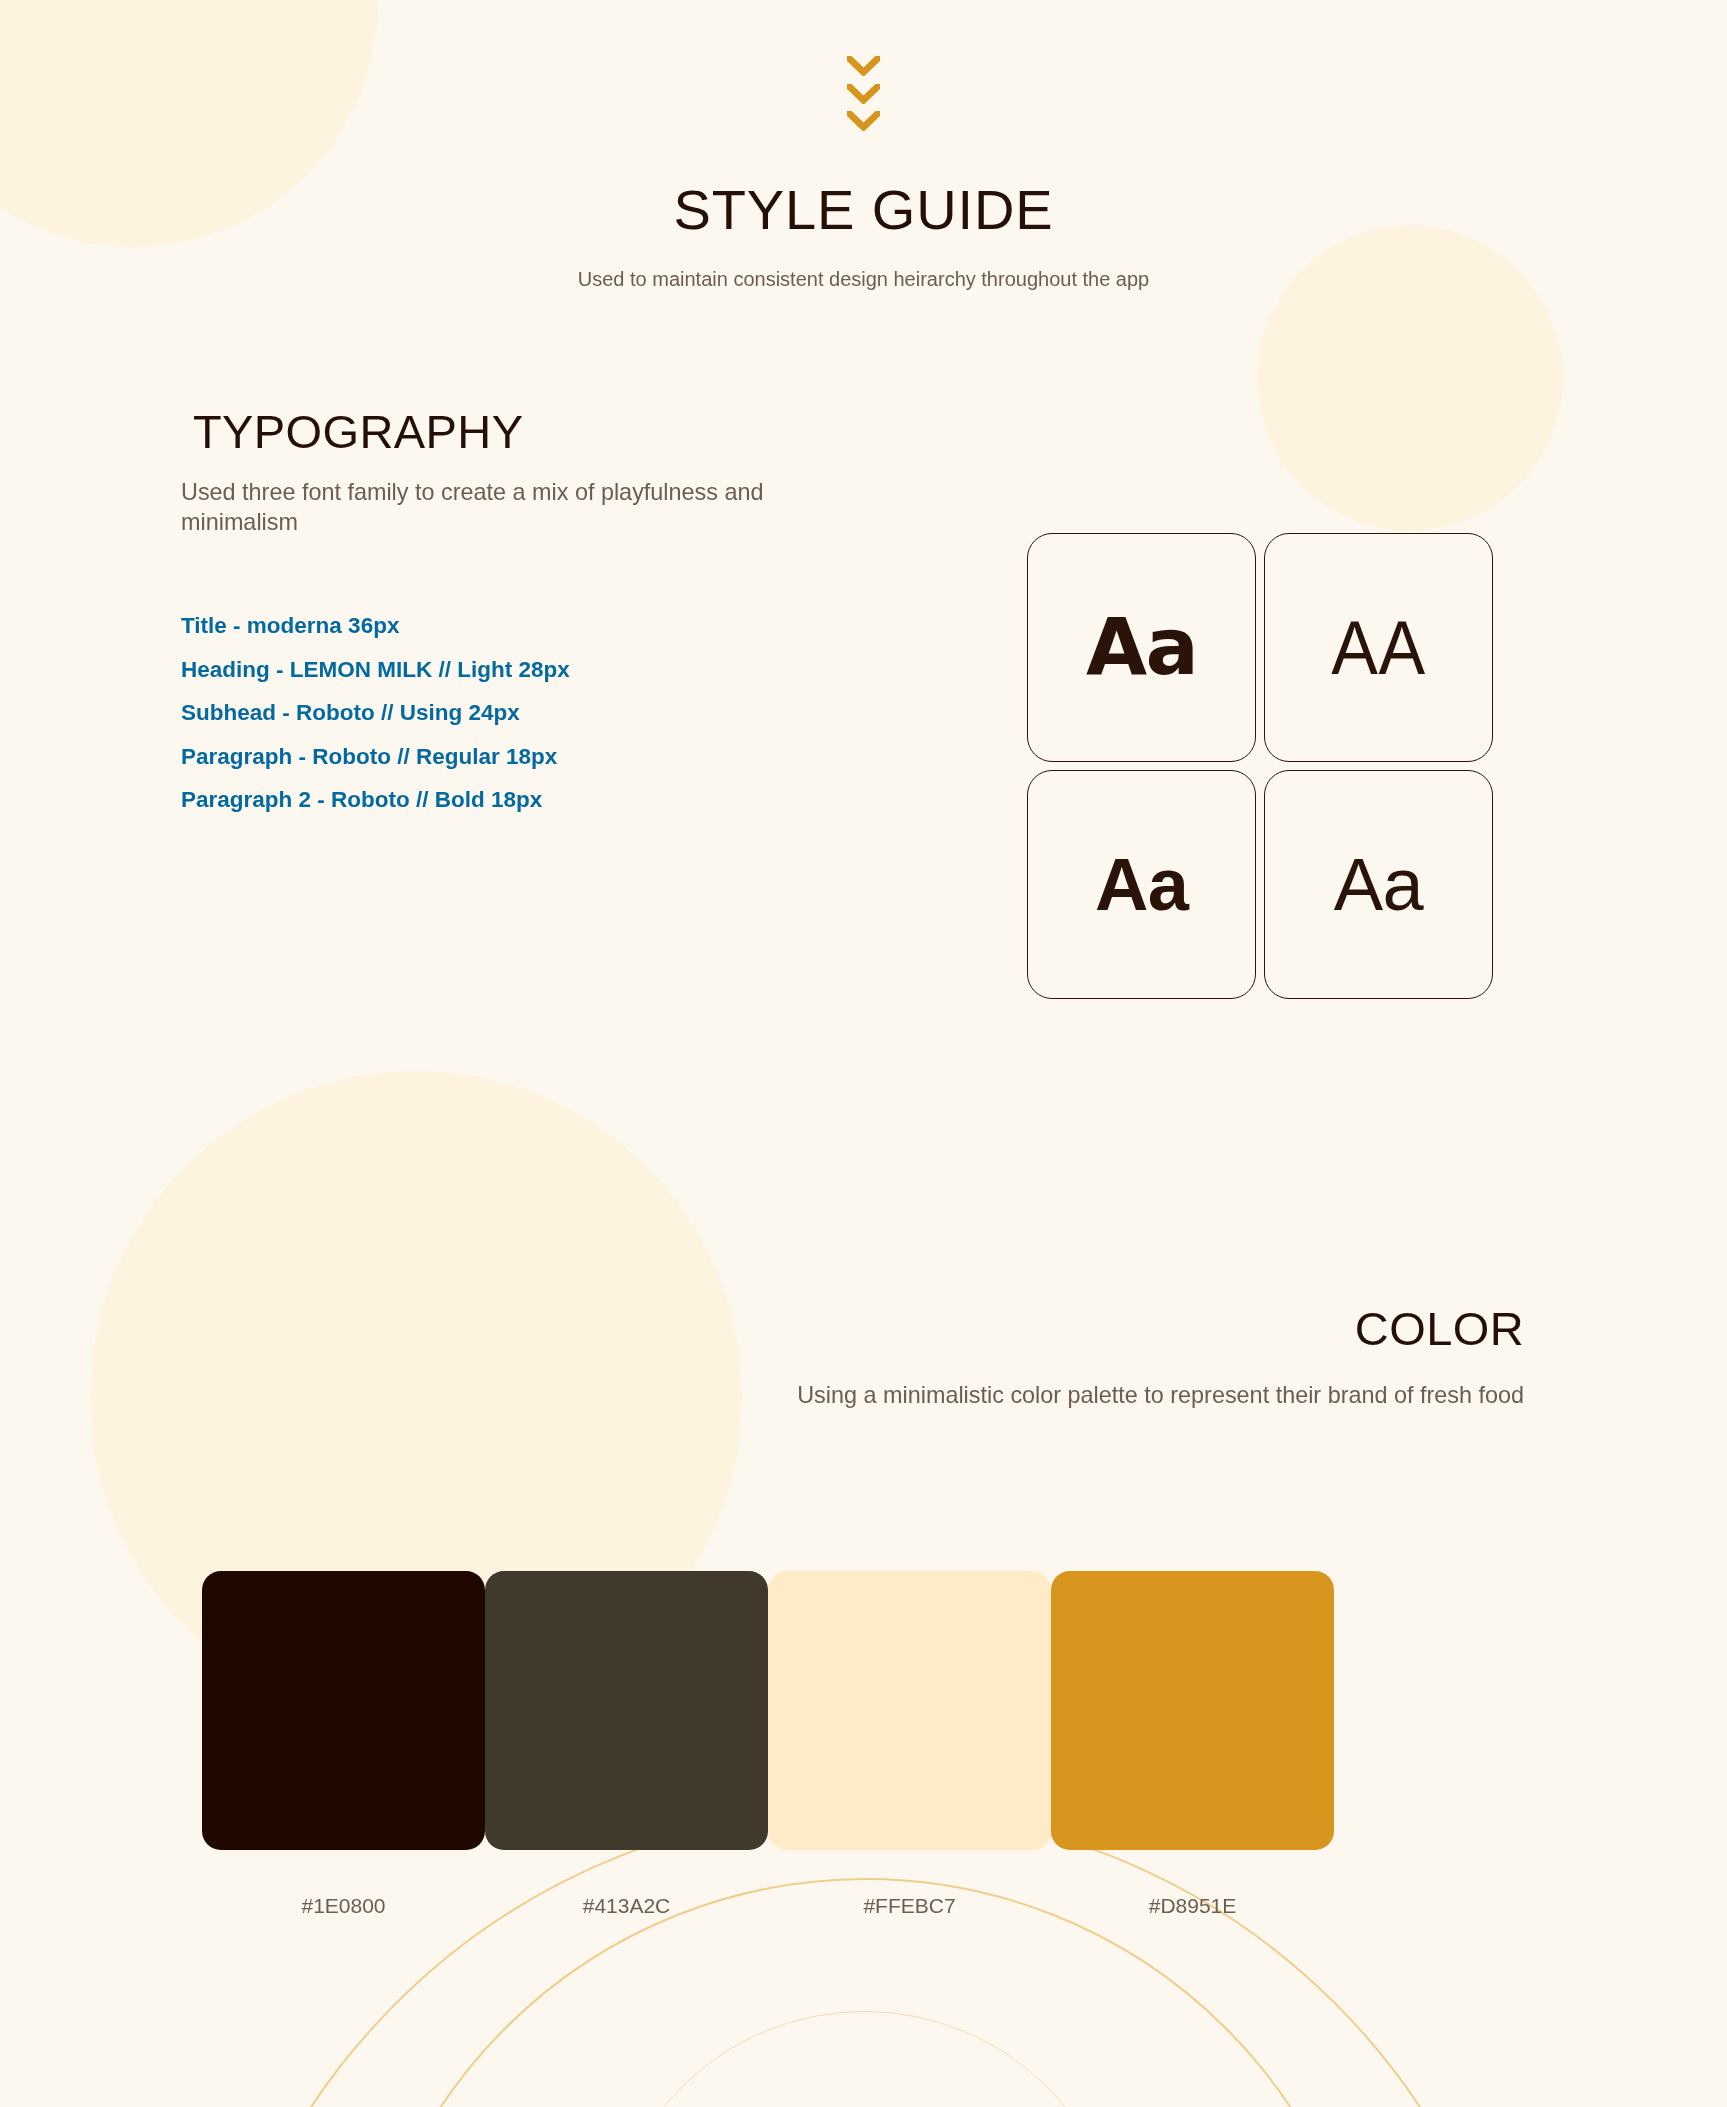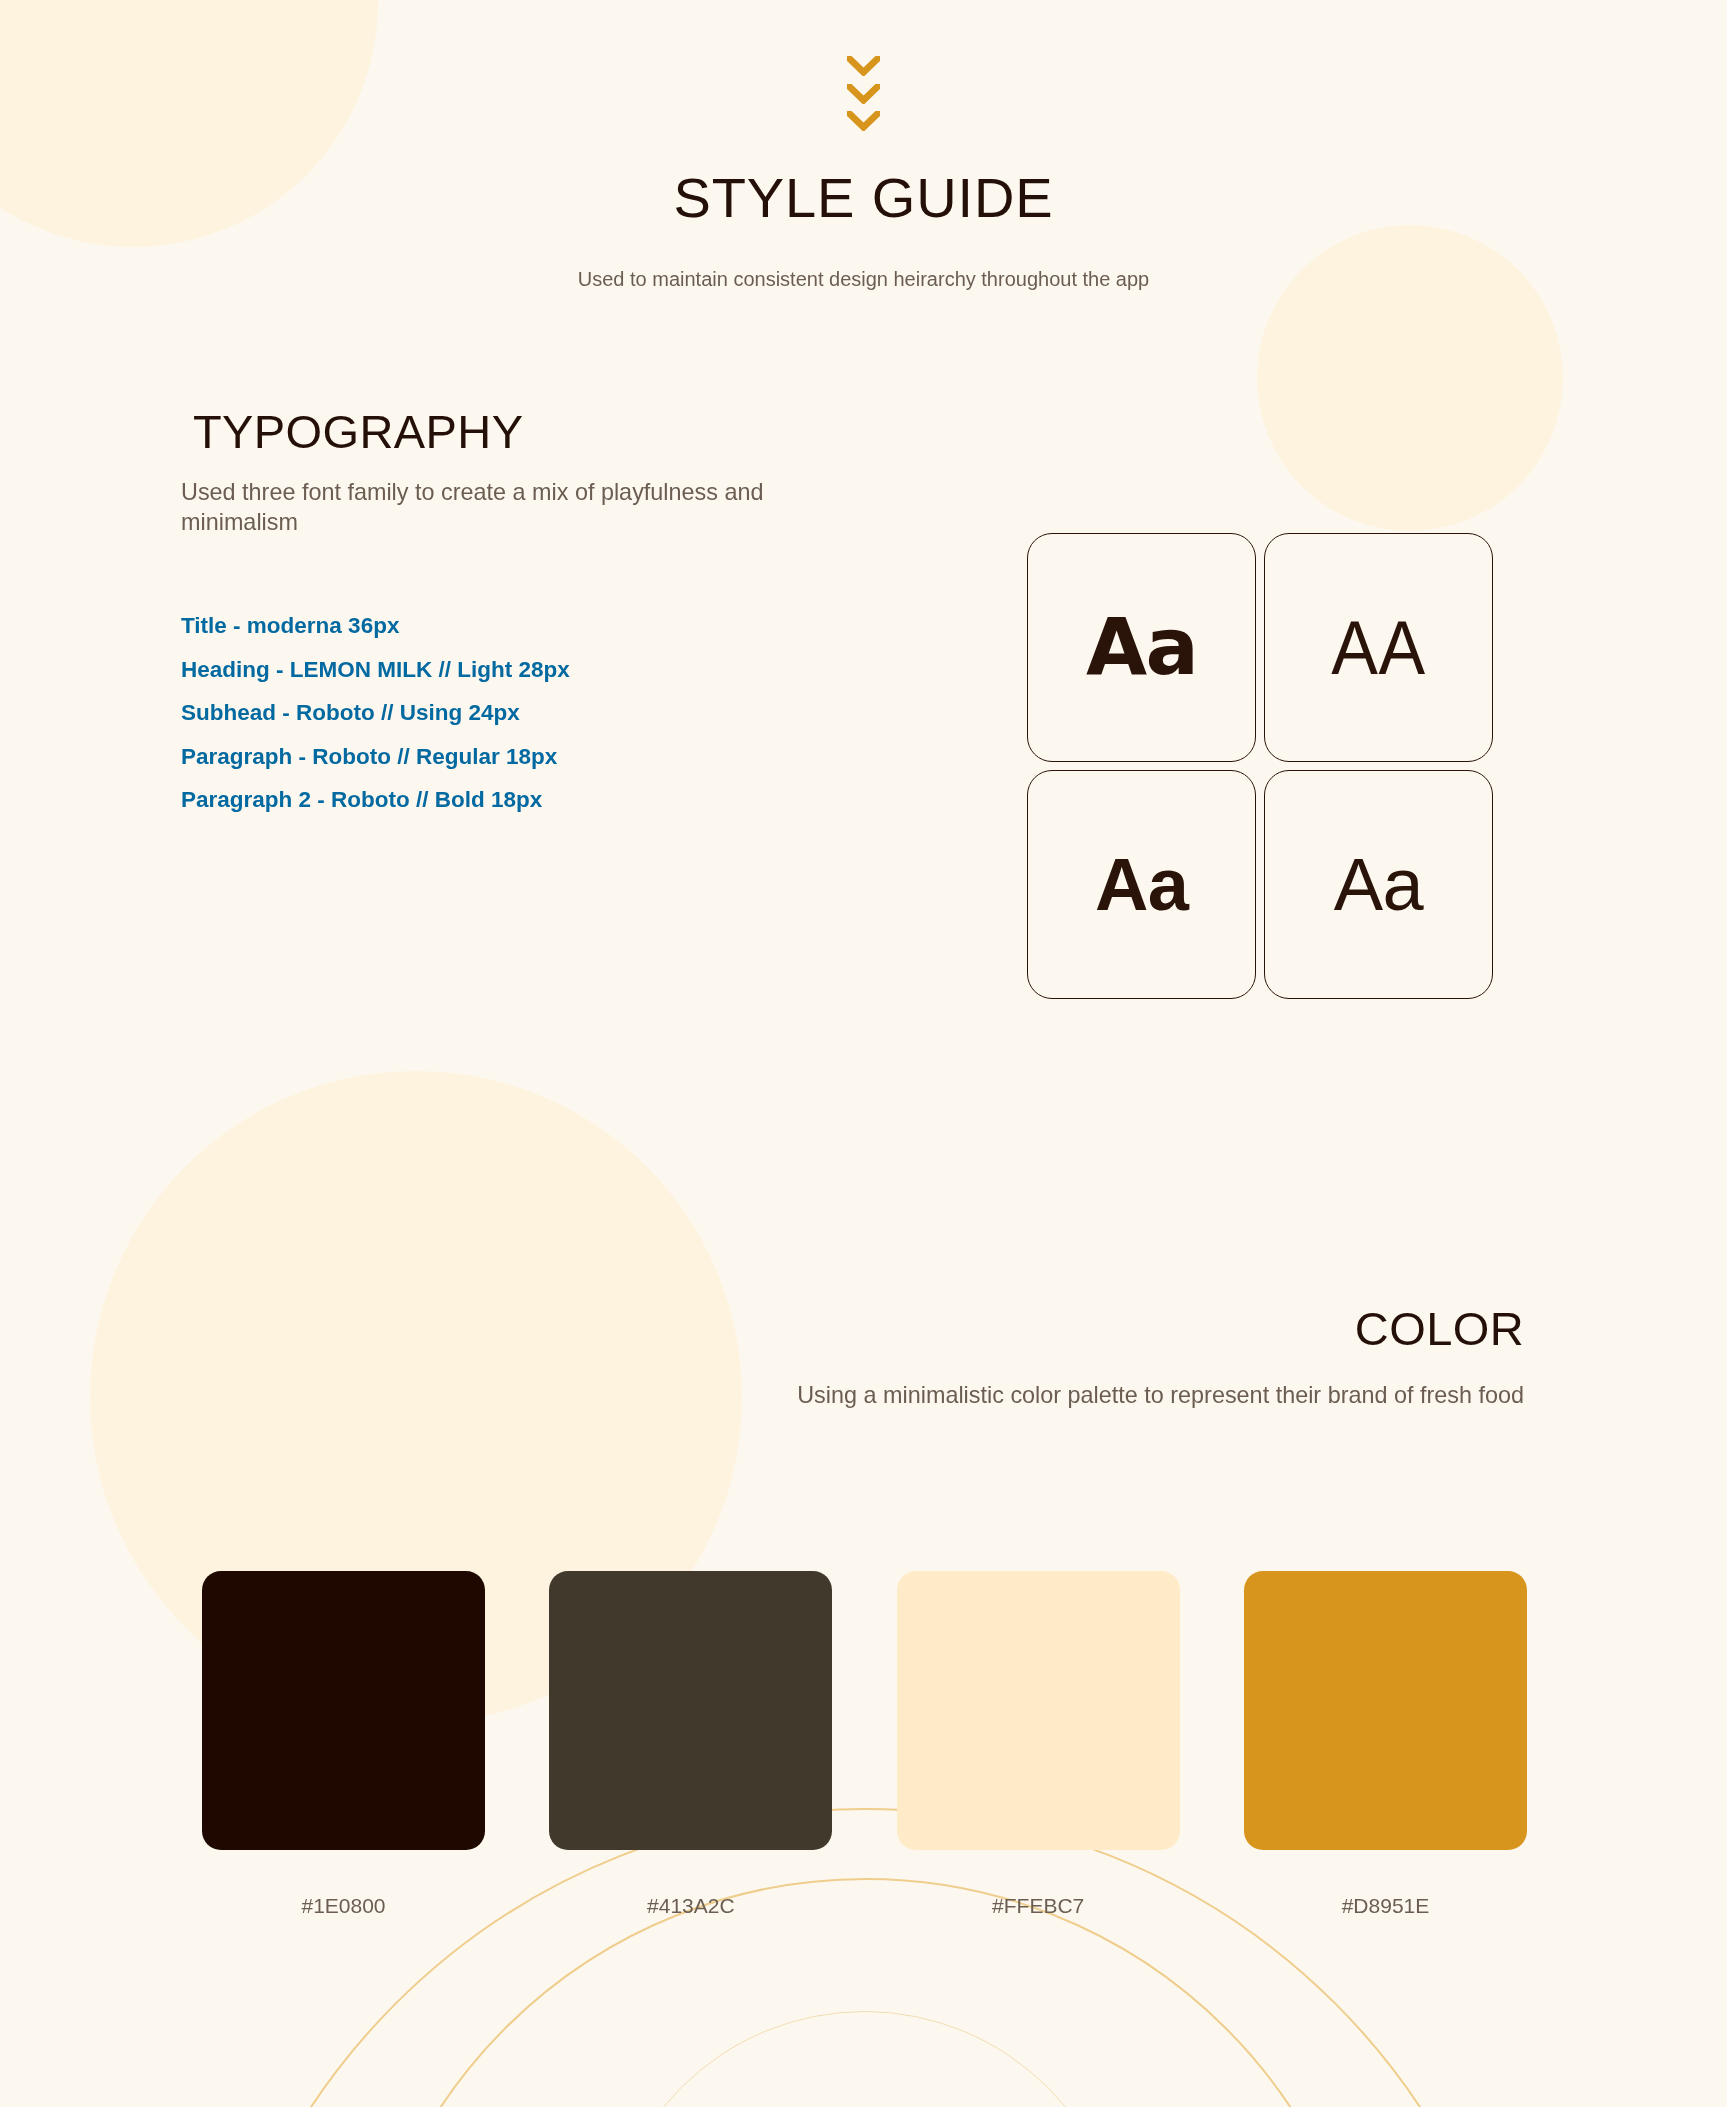--- a/index.html
+++ b/index.html
@@ -58,21 +58,21 @@
   .page-title {
     position: absolute;
     left: 0; right: 0;
     top: 170px;
     text-align: center;
     font-size: 56px;
     letter-spacing: 0.9px;
     color: #241008;
     font-weight: 400;
     line-height: 1;
-    margin: 0;
+    margin: 12px;
   }
   .page-subtitle {
     position: absolute;
     left: 0; right: 0;
     top: 269px;
     text-align: center;
     font-size: 20px;
     color: #6B5D52;
     font-weight: 400;
     line-height: 1;
@@ -190,21 +190,20 @@
     line-height: 1.33;
     margin: 28px 0 0 0;
   }
 
   .swatch-row {
     position: absolute;
     left: 202px;
     top: 1571px;
     width: 1325px;
     display: flex;
-    justify-content: space-between;
   }
   .swatch-cell {
     width: 283px;
     display: flex;
     flex-direction: column;
     align-items: center;
   }
   .swatch-chip {
     width: 283px;
     height: 279px;

